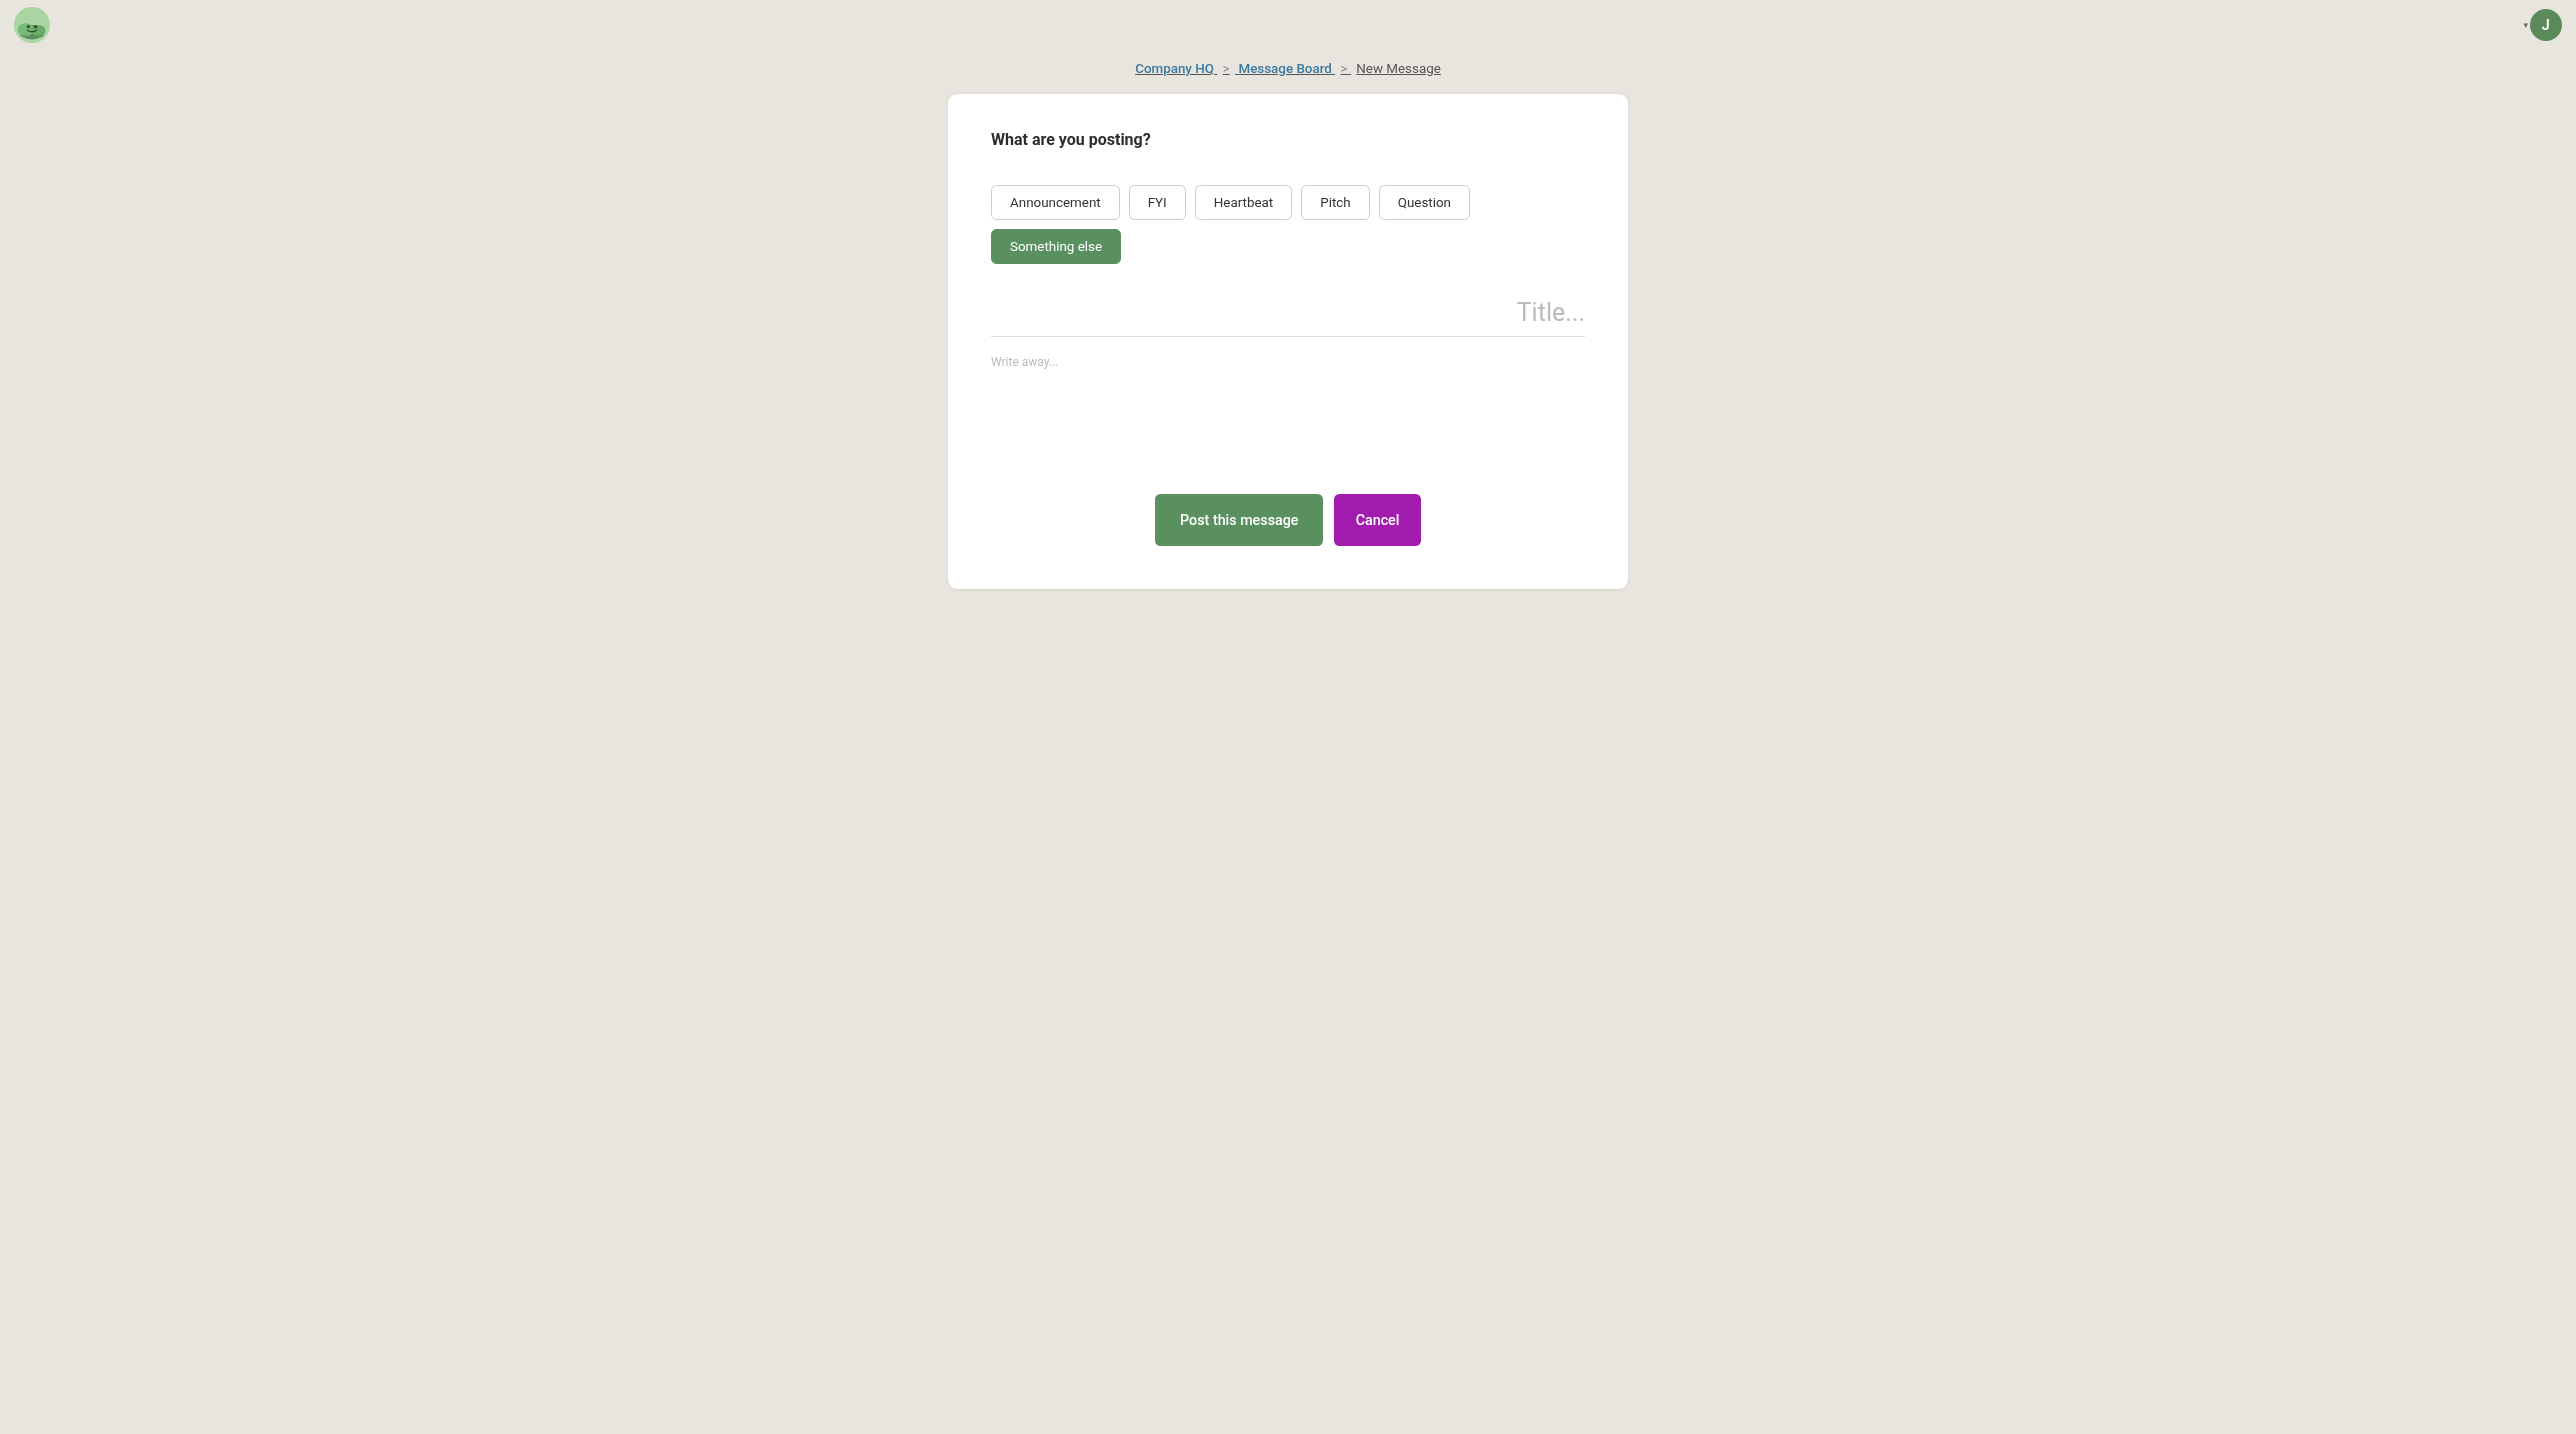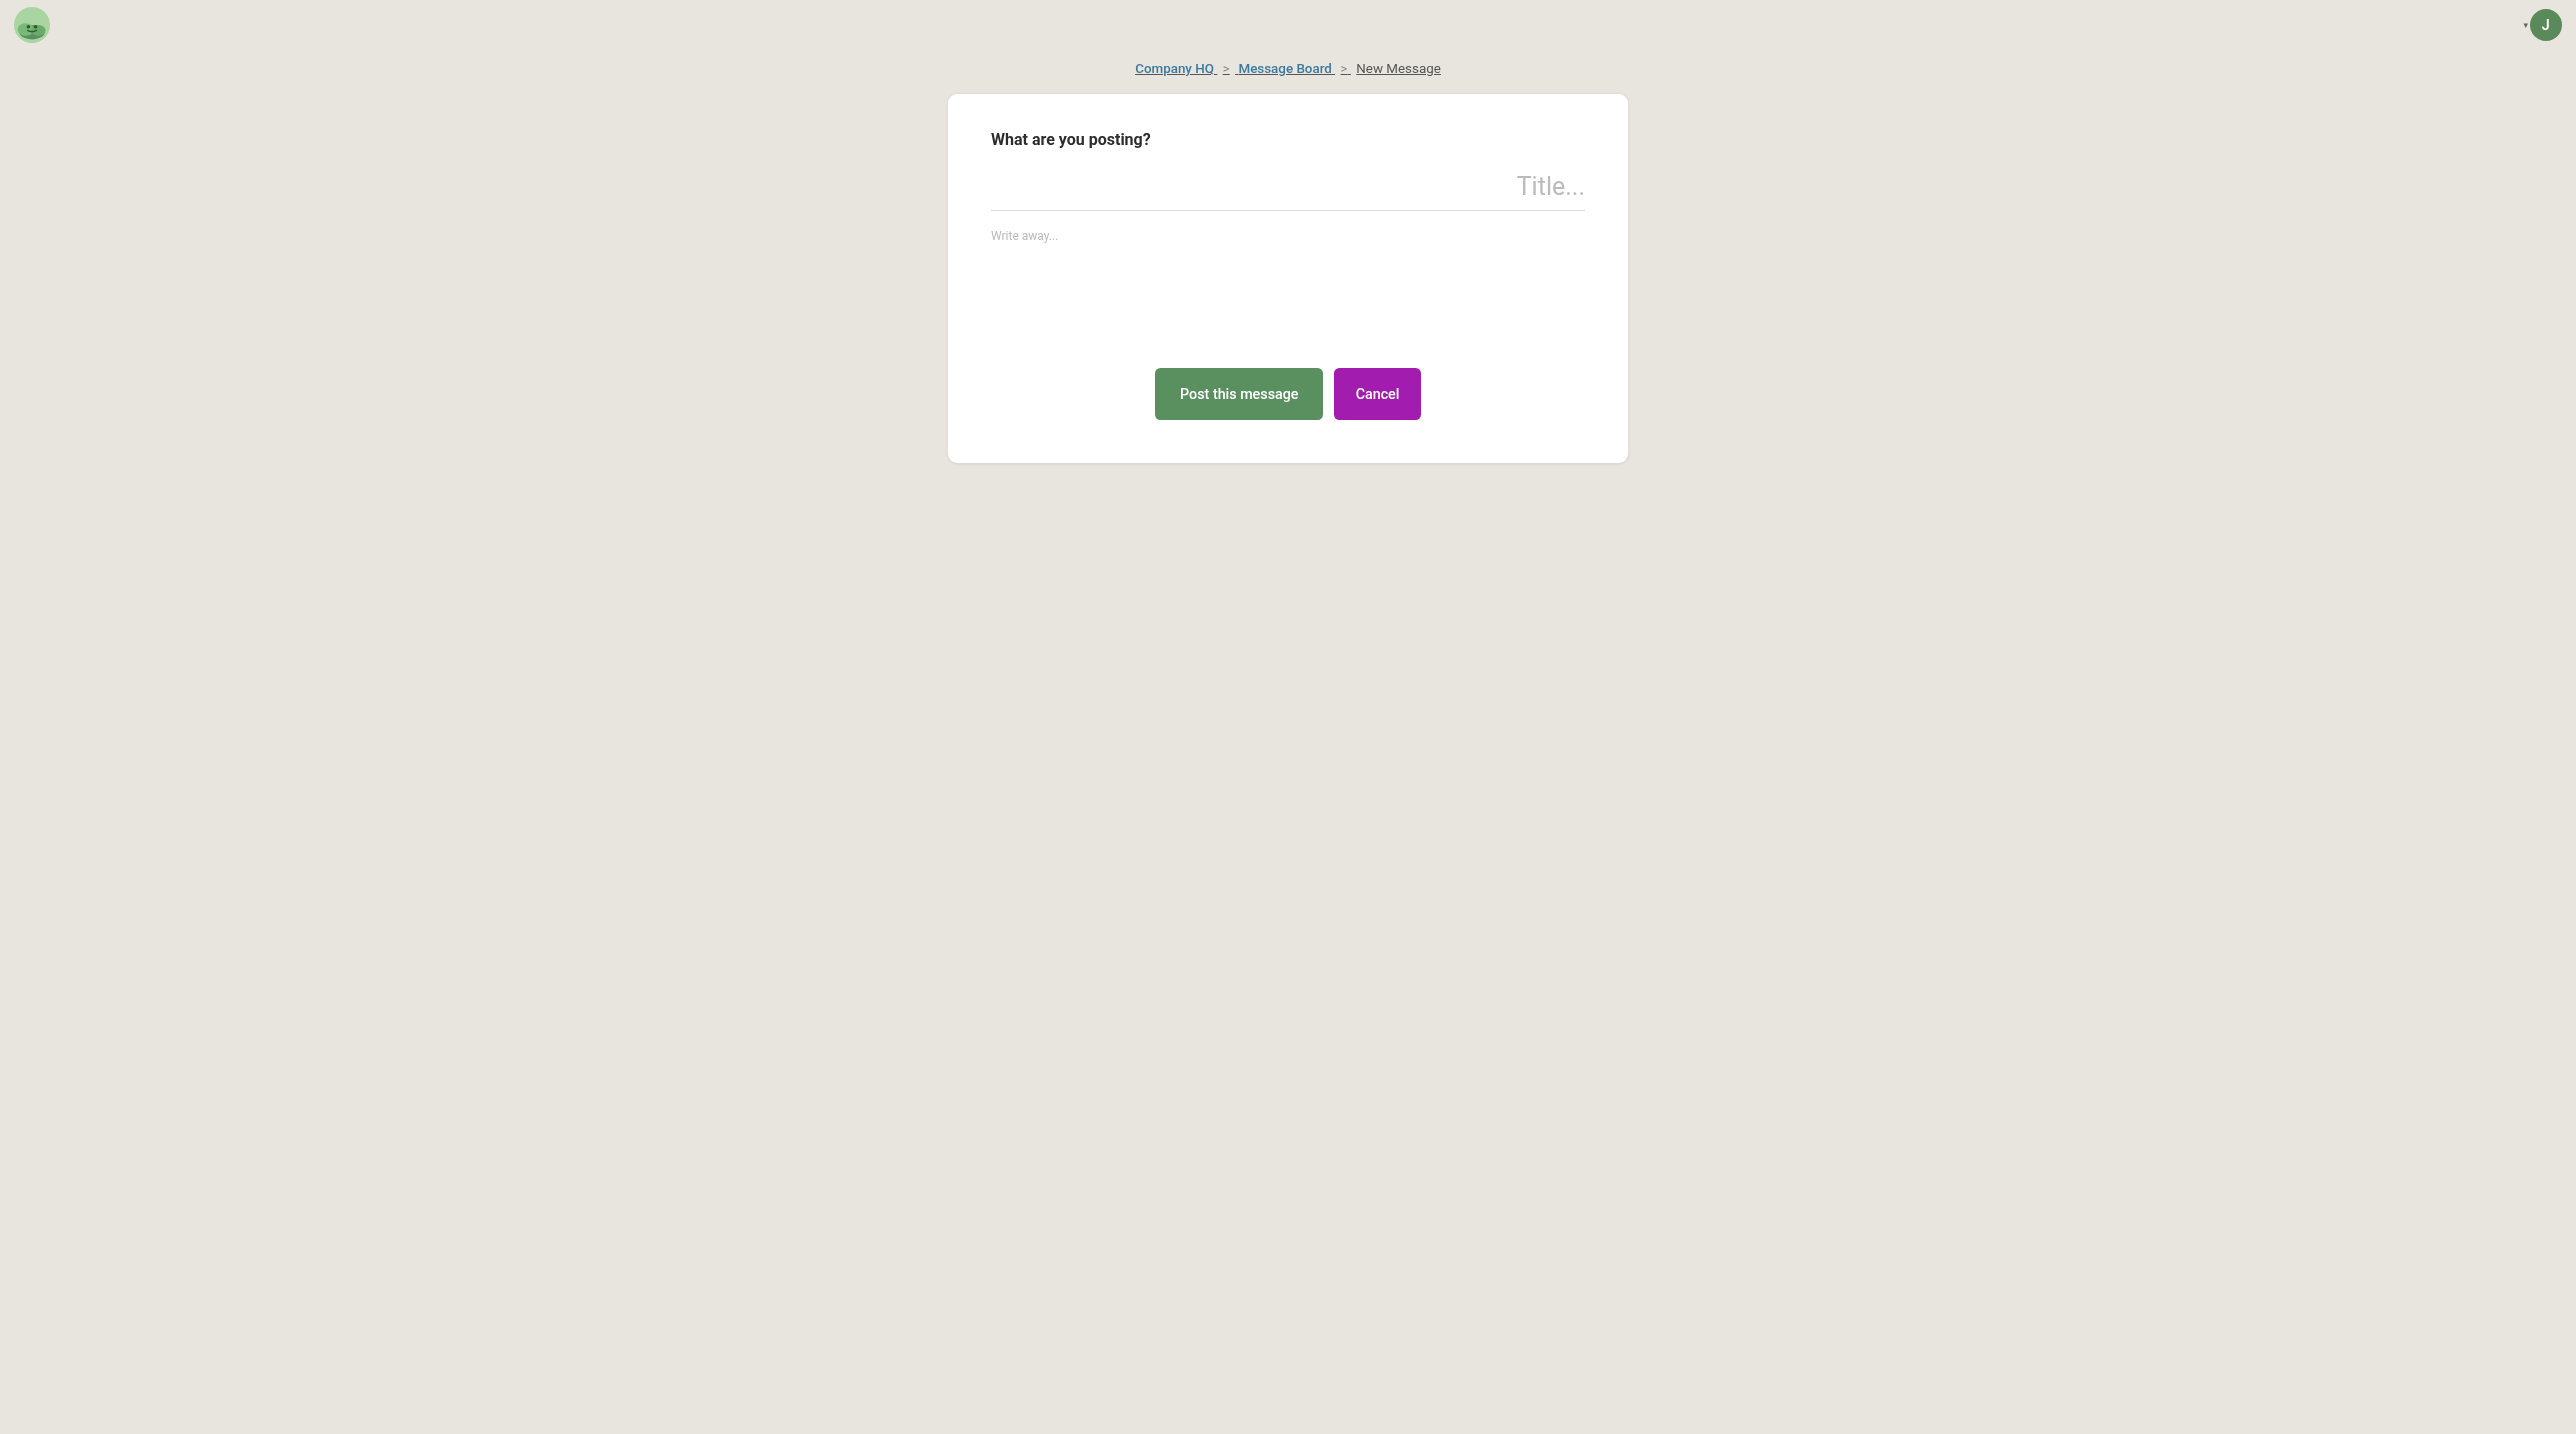--- a/index.html
+++ b/index.html
@@ -98,21 +98,21 @@
       padding: 36px 43px 43px 43px;
       width: 100%;
       max-width: 680px;
       box-shadow: 0 0.9px 3.6px rgba(0,0,0,0.08);
     }
 
     .form-question {
       font-size: 16px;
       font-weight: 700;
       color: #2d2d2d;
-      margin-bottom: 18px;
+      margin-bottom: 36px;
     }
 
     
     .category-buttons {
       display: flex;
       flex-wrap: wrap;
       gap: 9px;
       margin-bottom: 29px;
     }
 
@@ -238,20 +238,28 @@
   <span class="current">New Message</span>
 </div>
 
 <div class="main-content">
   <div class="form-card">
 
     
     <div class="form-question">What are you posting?</div>
 
     
+    <div class="category-buttons">
+      <button class="category-btn">Announcement</button>
+      <button class="category-btn">FYI</button>
+      <button class="category-btn">Heartbeat</button>
+      <button class="category-btn">Pitch</button>
+      <button class="category-btn">Question</button>
+      <button class="category-btn active">Something else</button>
+    </div>
 
     
     <input type="text" class="title-input" placeholder="Title..." style="">
 
     
     <textarea class="body-textarea" placeholder="Write away..." style=""></textarea>
 
     
     <div class="action-buttons">
       <button class="btn-post">Post this message</button>

